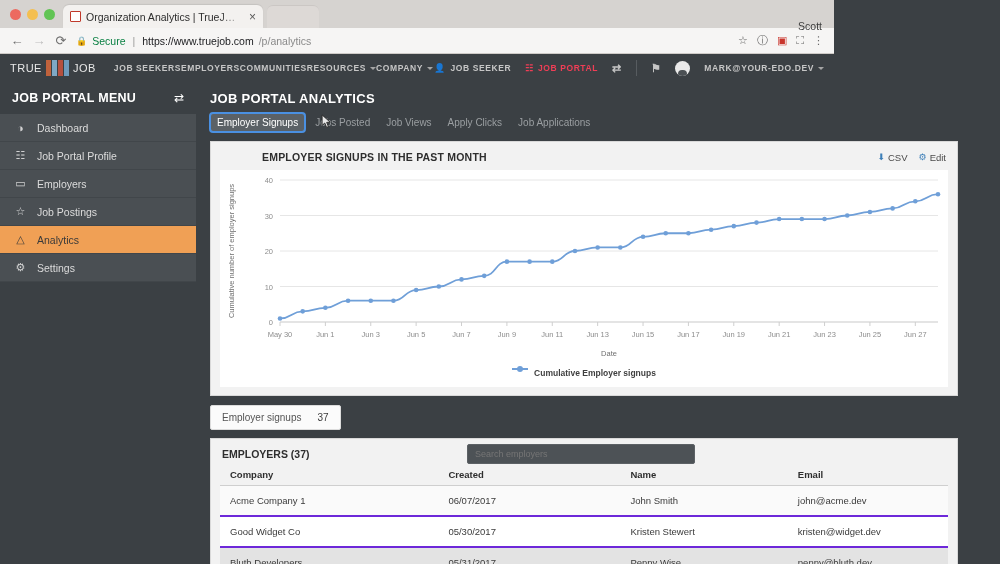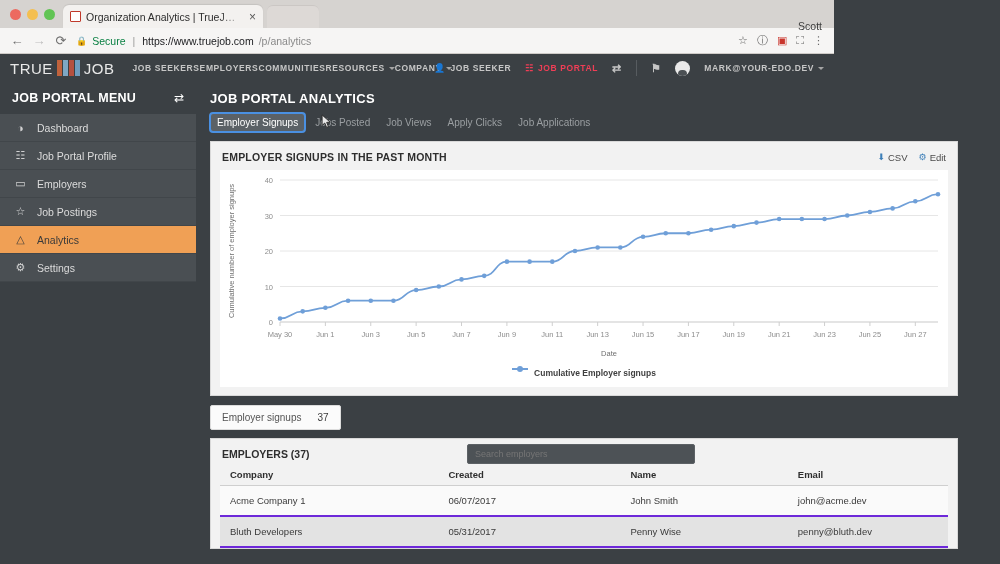--- a/index.html
+++ b/index.html
@@ -64,21 +64,21 @@
   .url-icons { display: flex; align-items: center; gap: 9px; }
   .uicon { font-size: 11px; color: #6a6a6a; line-height: 1; }
   .uicon.redbox { color: #c9352c; }
 
   
   .topnav {
     height: 28px; background: #3b4044; display: flex; align-items: center;
     padding: 0 10px; position: relative;
   }
   .logo { display: flex; align-items: center; gap: 4px; margin-right: 18px; }
-  .logo-text { font-size: 15px; color: #e8e8e8; letter-spacing: .5px; font-weight: 400; }
+  .logo-text { font-size: 11px; color: #e8e8e8; letter-spacing: .5px; font-weight: 400; }
   .logo-mark { display: flex; gap: 1px; align-items: center; }
   .logo-mark i { display: block; width: 5px; height: 16px; }
   .nav-links { display: flex; align-items: center; gap: 0; }
   .nav-link {
     font-size: 8.5px; color: #c6c6c6; letter-spacing: .6px; font-weight: bold;
     display: flex; align-items: center; gap: 4px; white-space: nowrap;
   }
   .caret { border-left: 3px solid transparent; border-right: 3px solid transparent;
            border-top: 3.5px solid #a5a5a5; display: inline-block; }
   .nav-right {
@@ -122,20 +122,21 @@
   }
   .tab-btn.active {
     color: #ffffff; background: #5b6166; border: 1px solid #6f7579;
     outline: 2px solid #4a90e2; outline-offset: -1px; border-radius: 3px;
   }
 
   .card { background: #f2f2f2; border: 1px solid #d9d9d9; }
   .card-head {
     display: flex; align-items: center; justify-content: space-between;
     padding: 9px 11px 7px 11px;
+    margin-left: 40px;
   }
   .card-title { font-size: 10.5px; font-weight: bold; color: #2e2e2e; letter-spacing: .2px; }
   .card-actions { display: flex; align-items: center; gap: 11px; }
   .card-action { font-size: 9.5px; color: #4a4a4a; display: flex; align-items: center; gap: 3px; }
   .card-action .gl { color: #3d7fb8; font-size: 9px; }
 
   .chart-wrap { background: #ffffff; margin: 0 9px 8px 9px; padding: 2px 0 0 0; }
   .chart-svg { display: block; }
 
   .legend { display: flex; justify-content: center; gap: 6px; padding: 6px 0 9px 0; }
@@ -445,20 +446,26 @@
               <th>Email</th>
             </tr>
           </thead>
           <tbody>
             <tr>
               <td>Acme Company 1</td>
               <td>06/07/2017</td>
               <td>John Smith</td>
               <td>john@acme.dev</td>
             </tr>
+            <tr>
+              <td>Good Widget Co</td>
+              <td>05/30/2017</td>
+              <td>Kristen Stewert</td>
+              <td>kristen@widget.dev</td>
+            </tr>
             <tr class="hover">
               <td>Bluth Developers</td>
               <td>05/31/2017</td>
               <td>Penny Wise</td>
               <td>penny@bluth.dev</td>
             </tr>
           </tbody>
         </table>
       </div>
     </div>

